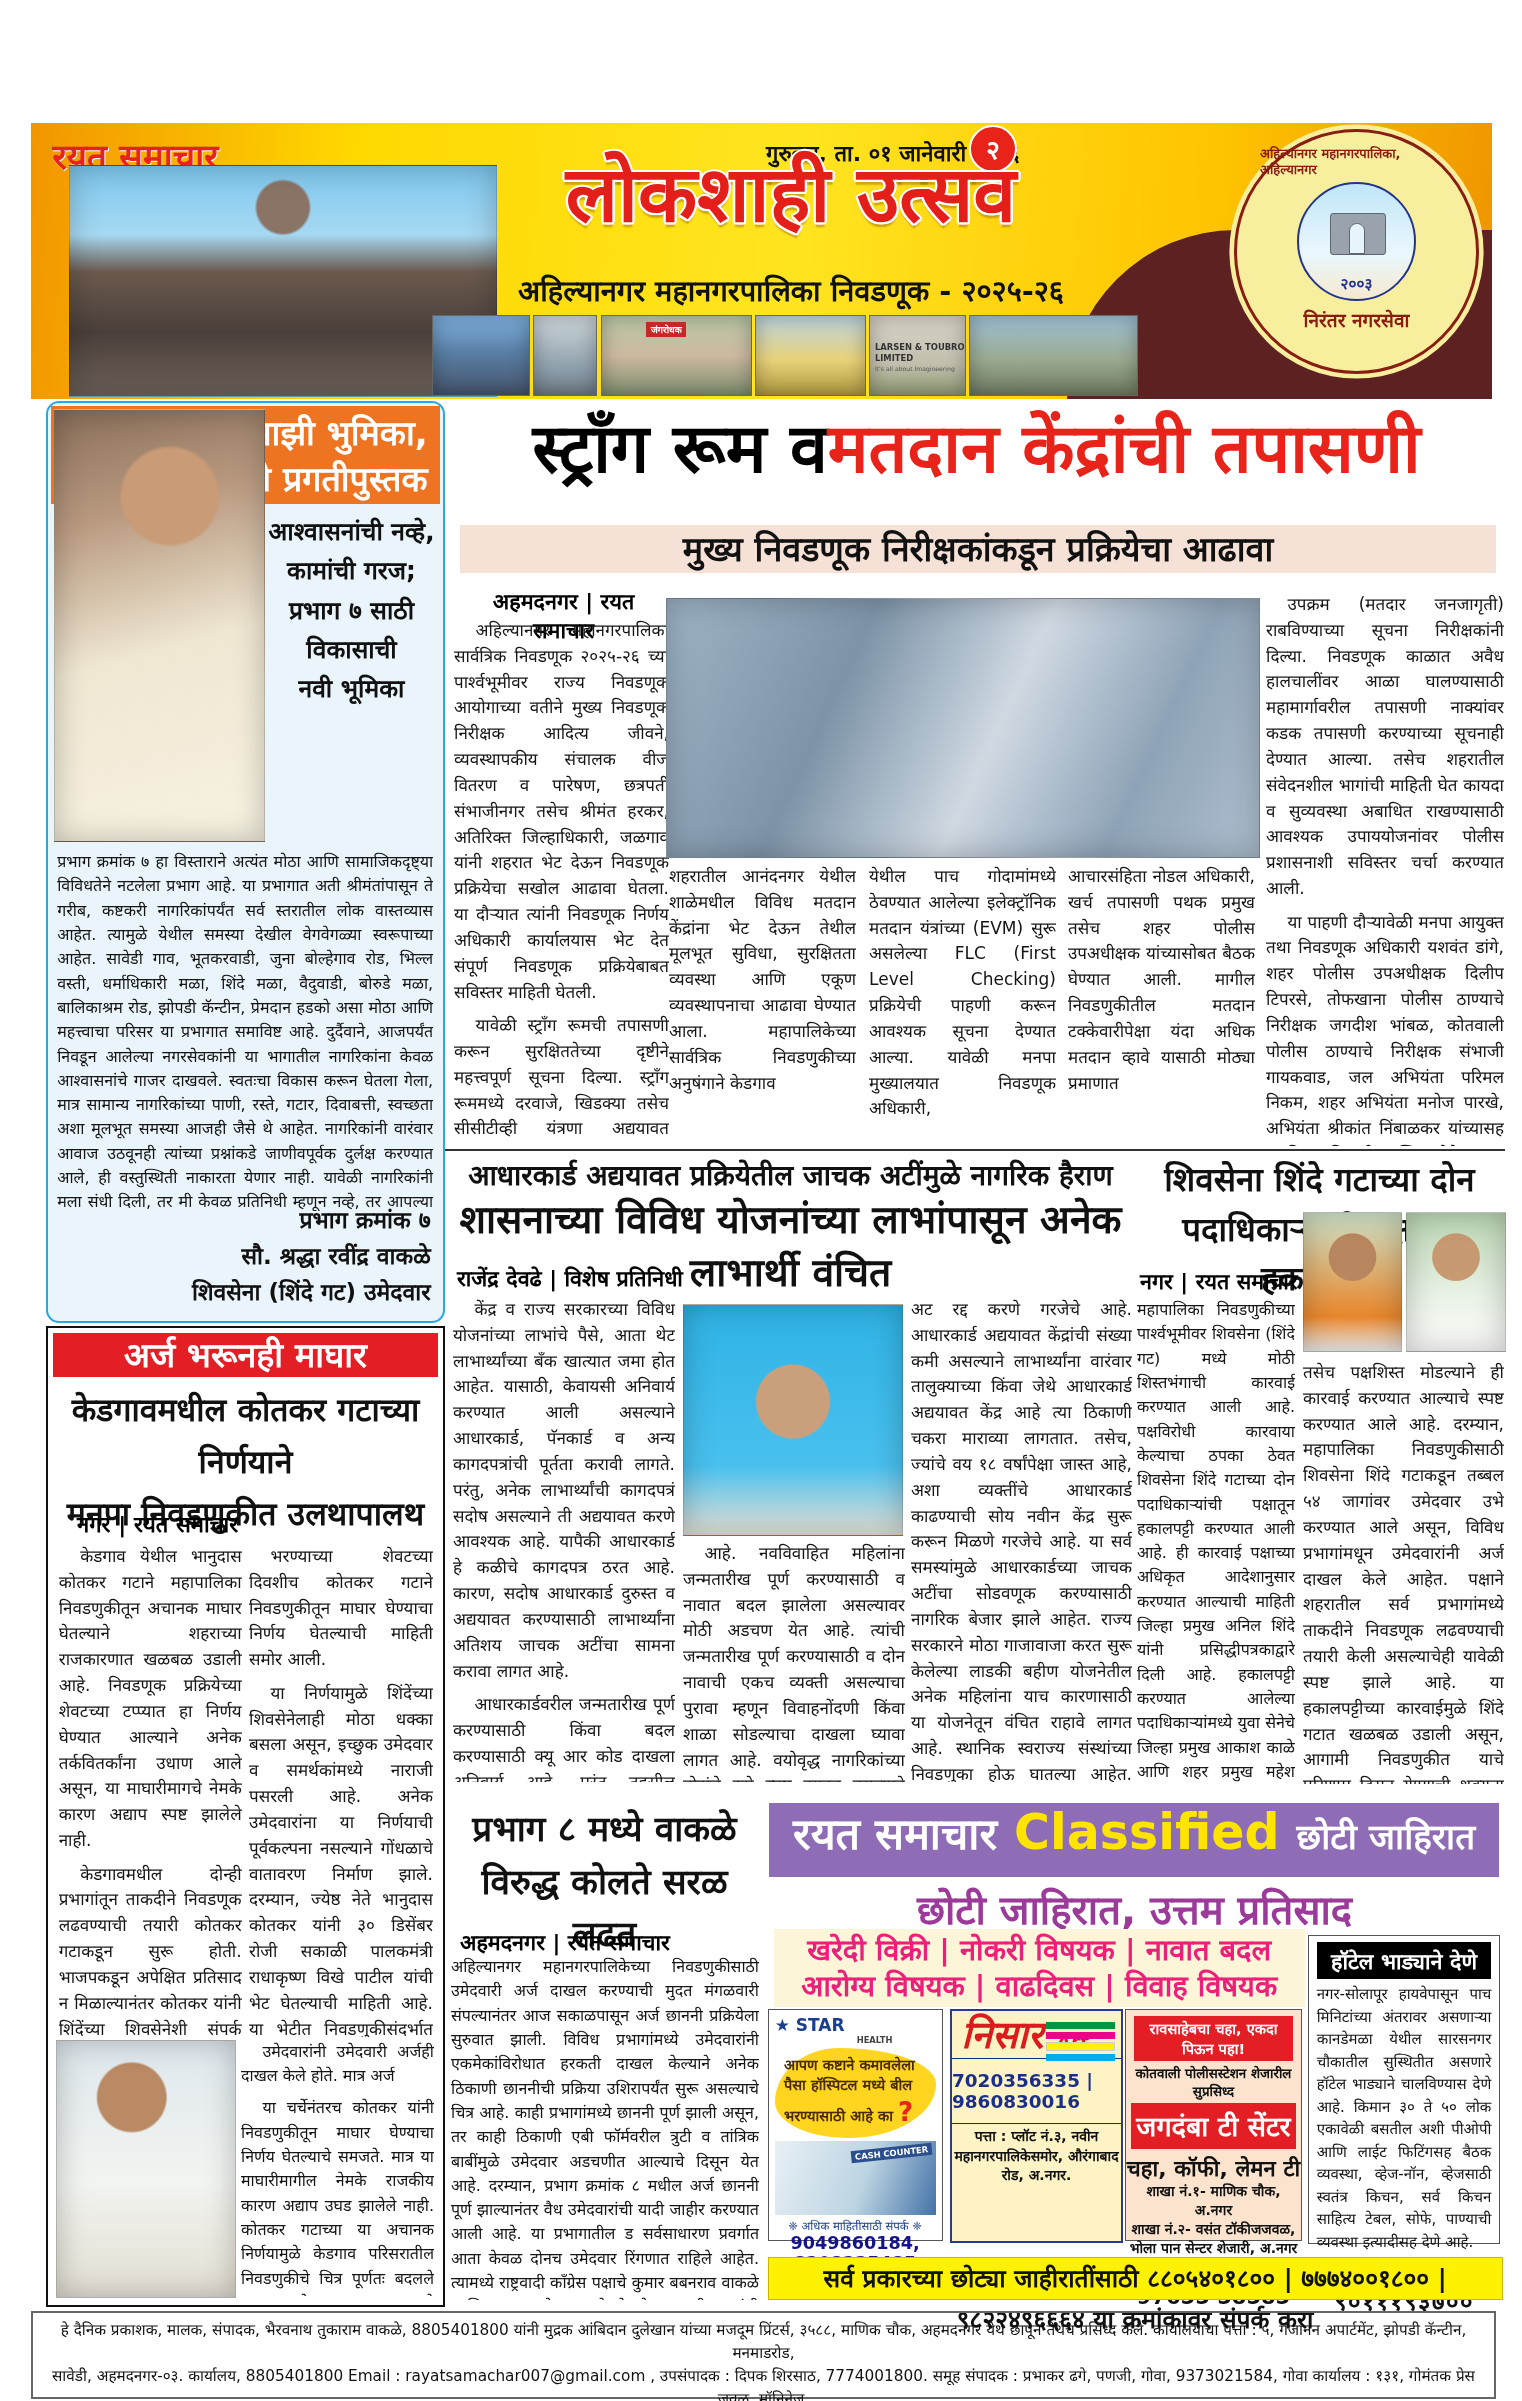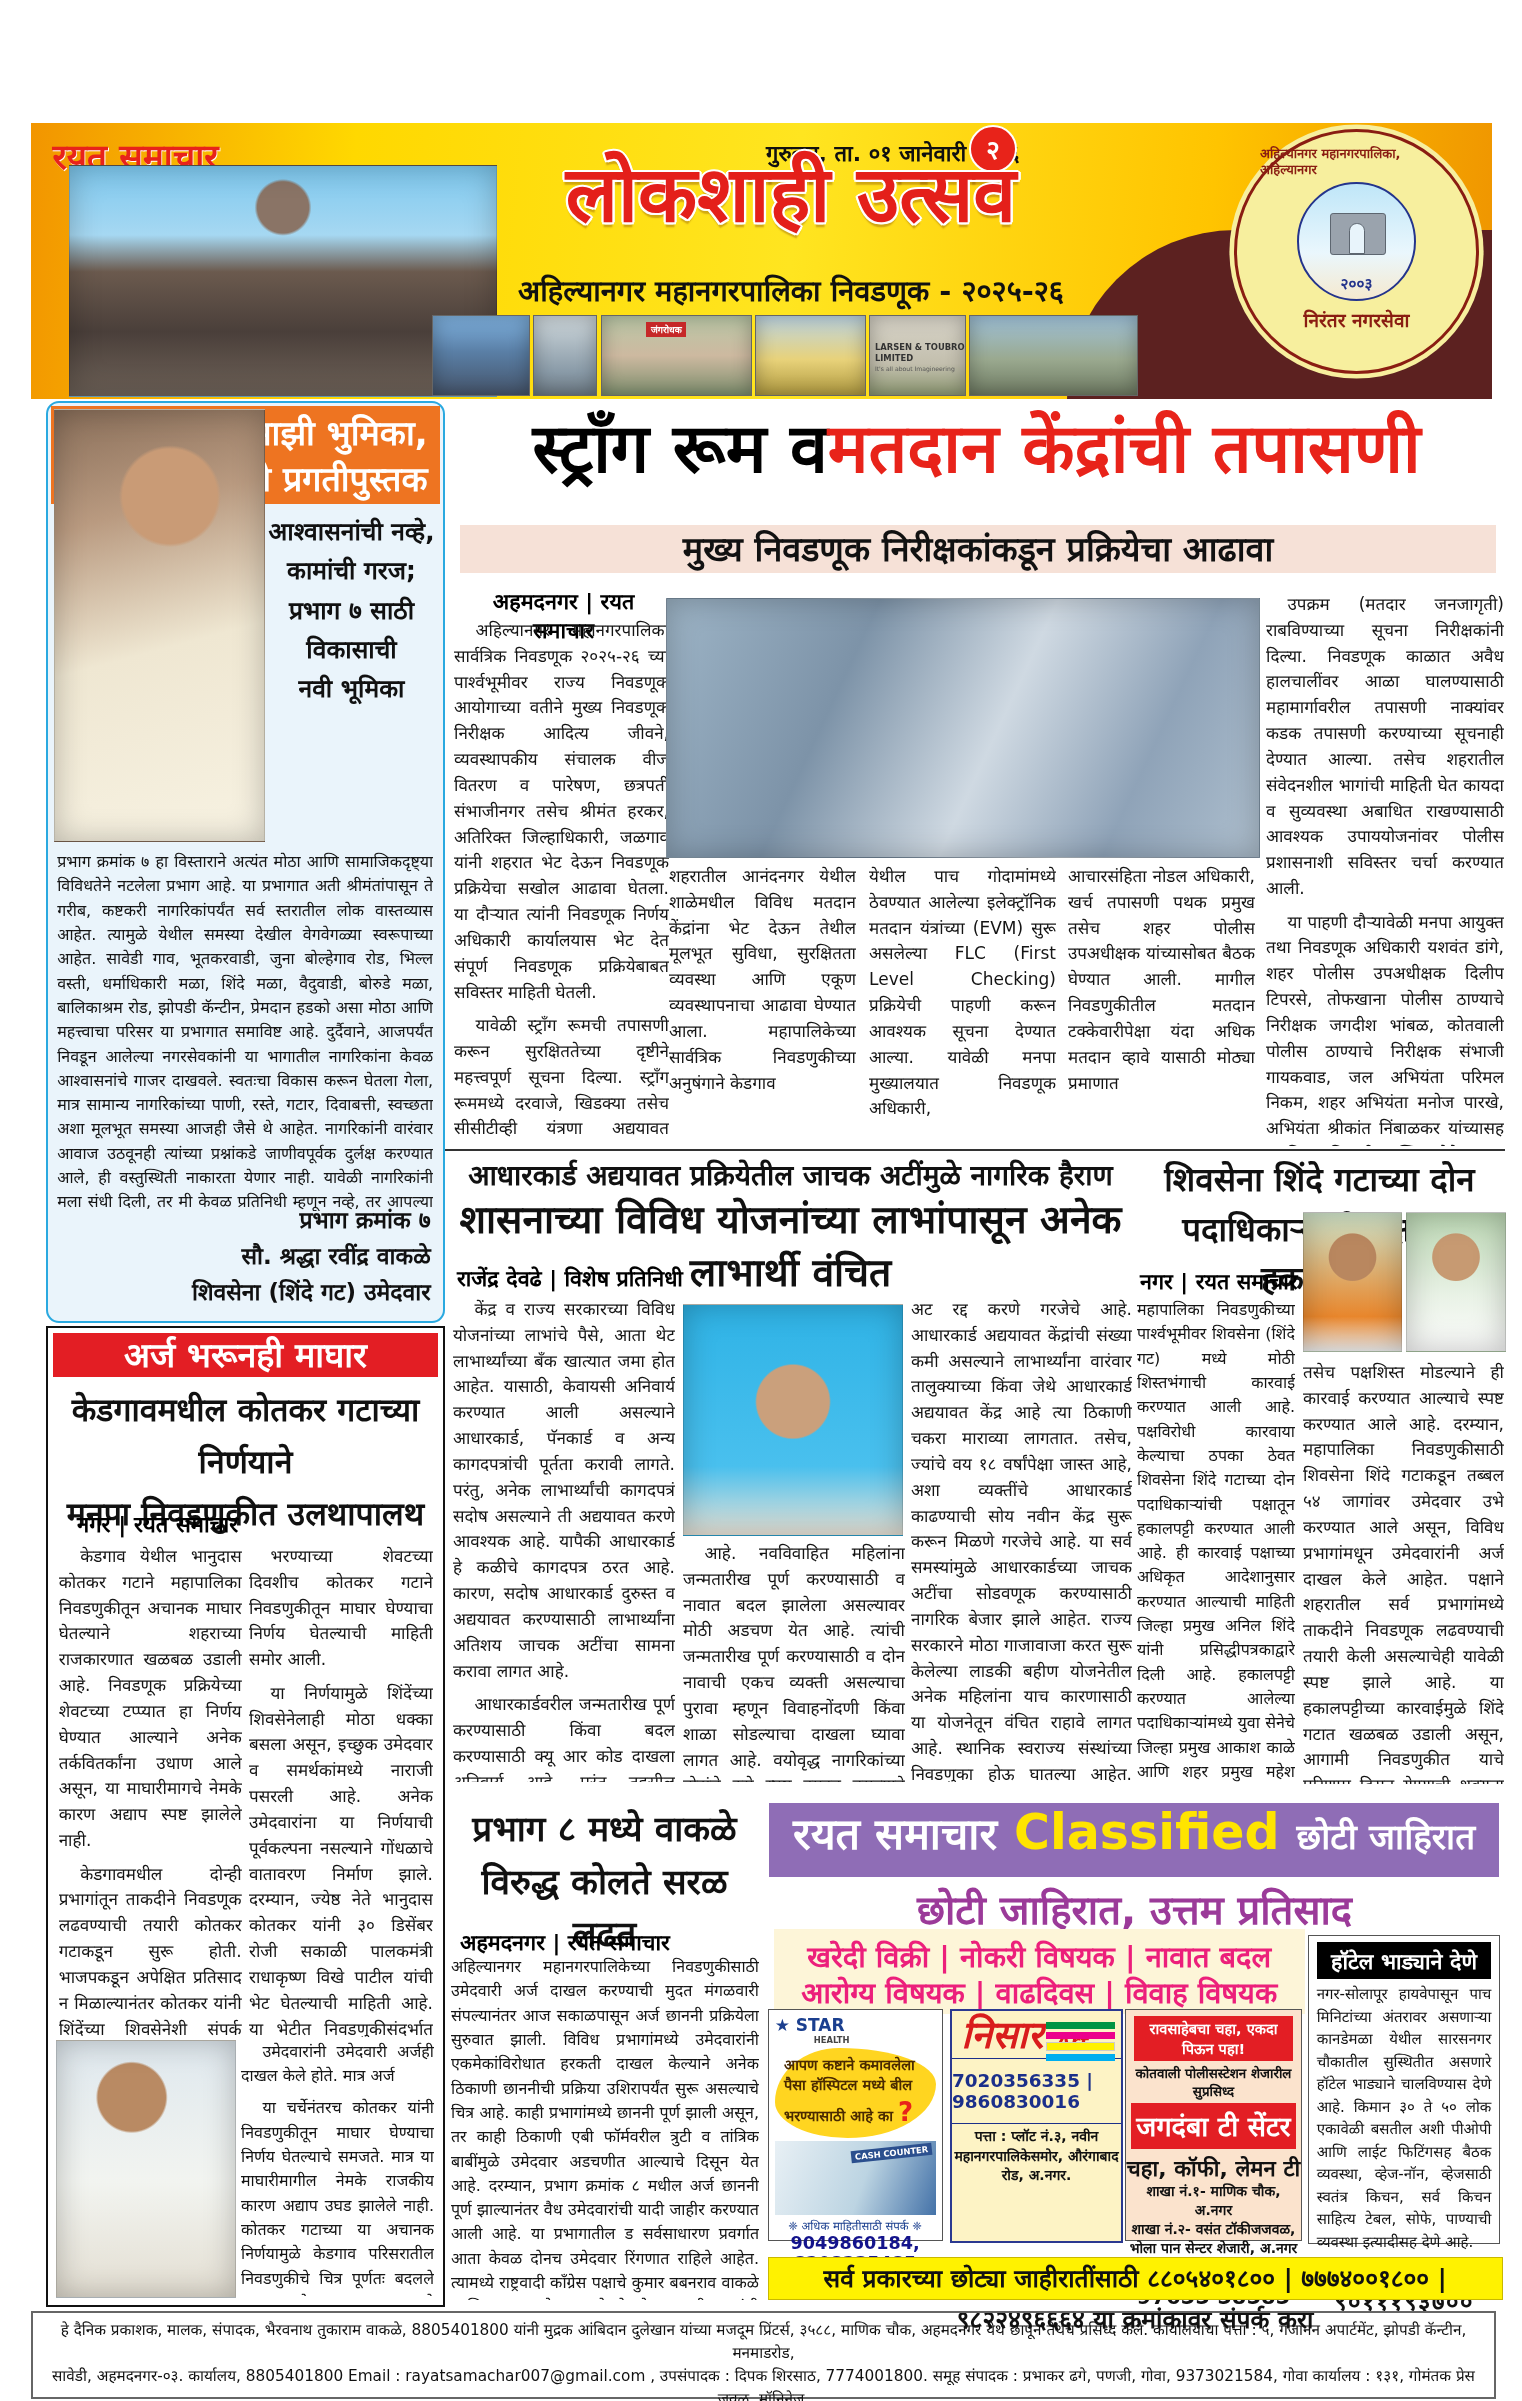--- a/index.html
+++ b/index.html
@@ -63,28 +63,28 @@
   .ked-head{font-size:32px;font-weight:bold;line-height:1.62;}
   .oldman-photo{background:radial-gradient(circle at 42% 22%,#b98a63 0 15%,transparent 16%),linear-gradient(180deg,#dfe8ee 0%,#f2f4f0 55%,#e3ded2 100%);}
   
   .p8-head{font-size:35px;font-weight:bold;line-height:1.5;}
   
   .cls-banner{background:#8f6db6;display:flex;align-items:baseline;justify-content:center;gap:17px;}
   .cls-brand{color:#fff;font-size:43px;font-weight:bold;}
   .cls-word{color:#ffe400;font-size:49px;font-weight:bold;}
   .cls-small{color:#fff;font-size:35px;font-weight:bold;}
   .cls-sub{color:#9b3a99;font-size:40px;font-weight:bold;}
-  .cls-cats{background:#fdf5d8;color:#ec1f7b;font-size:29px;font-weight:bold;line-height:1.25;padding-top:10px;}
+  .cls-cats{background:#fdf5d8;color:#ec1f7b;font-size:29px;font-weight:bold;line-height:1.25;padding-top:3px;}
   .adbox{border:1.5px solid #555;background:#fff;}
   .hotel-head{background:#000;color:#fff;font-size:21.5px;font-weight:bold;text-align:center;margin:6.1px 7.7px 4.6px 7.7px;padding:3.8px 0;}
   .hotel-body{font-size:15px;line-height:1.5;text-align:justify;padding:0 7.7px;}
   .hotel-contact{font-size:21px;font-weight:bold;text-align:center;margin-top:3.1px;}
   .hotel-phone{font-size:24px;font-weight:bold;text-align:center;letter-spacing:1.5px;}
   .star-logo{color:#1b3f8f;font-size:17px;font-weight:bold;padding:4.6px 6.1px 0 6.1px;}
-  .star-logo .sm{font-size:8.4px;color:#444;display:block;margin-left:39px;}
+  .star-logo .sm{font-size:8.4px;color:#444;display:block;margin-left:39px;text-align:center;}
   .star-q{background:#ffd520;border-radius:40% 60% 55% 45%/60% 40% 60% 40%;margin:3.1px 6.1px;padding:7.7px 9.2px;font-size:14.6px;font-weight:bold;color:#4a2a00;line-height:1.35;}
   .star-q .qm{color:#e8231a;font-size:26px;font-weight:bold;}
   .star-photo{height:74px;margin:3.1px 6.1px;background:linear-gradient(110deg,#e8f0f5 0%,#bcd4e2 55%,#4472a8 100%);position:relative;}
   .cash{position:absolute;right:3.1px;top:6.1px;background:#2b4f8e;color:#fff;font-size:8.4px;font-weight:bold;padding:0.8px 3.8px;transform:rotate(-6deg);}
   .star-contact{color:#1b3f8f;font-size:11.5px;text-align:center;margin-top:1.5px;}
   .star-phones{color:#14148c;font-size:17.6px;font-weight:bold;text-align:center;}
   .nisar{background:#fdf3c5;border:2.3px solid #2b3990;}
   .nisar-logo{color:#d91c1c;font-size:38px;font-weight:bold;font-style:italic;padding:4.6px 0 0 9.2px;line-height:1;}
   .nisar-logo .art{font-size:18.4px;}
   .stripes{position:absolute;right:6.1px;top:10.7px;width:69px;}

